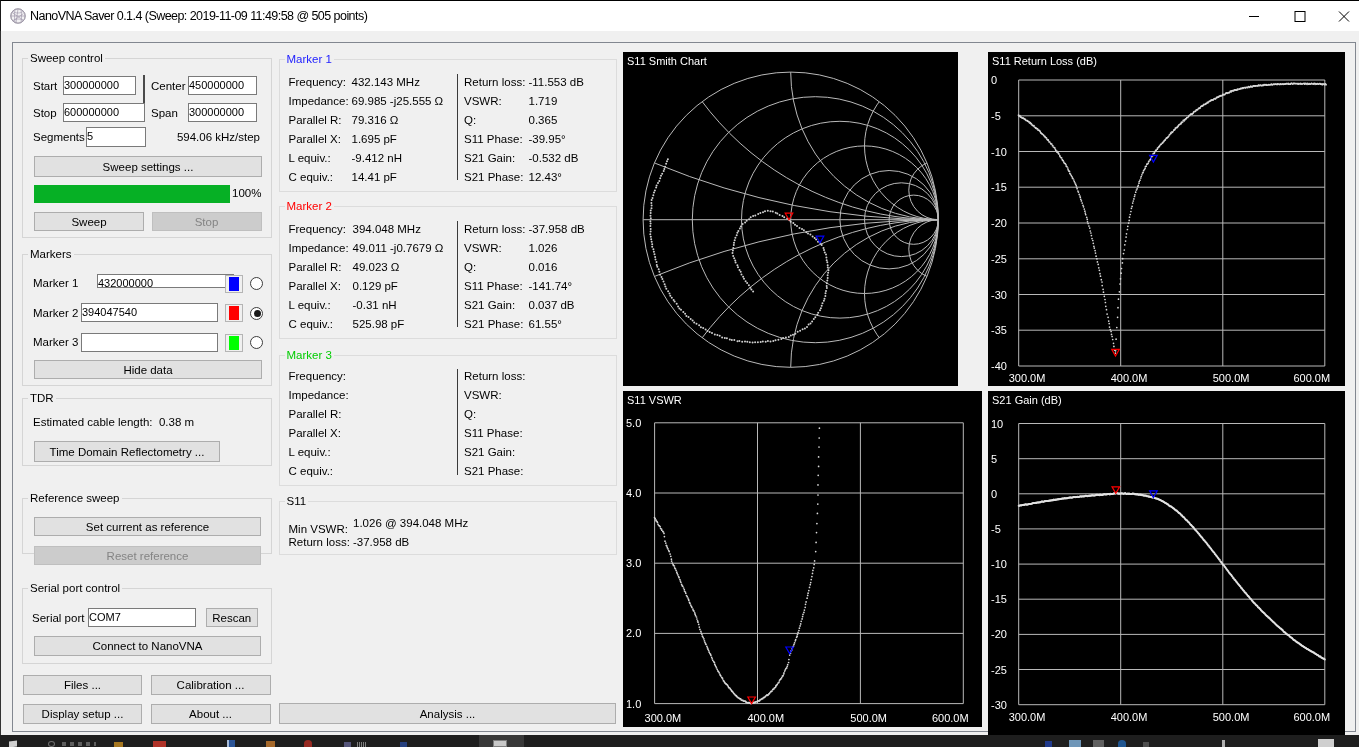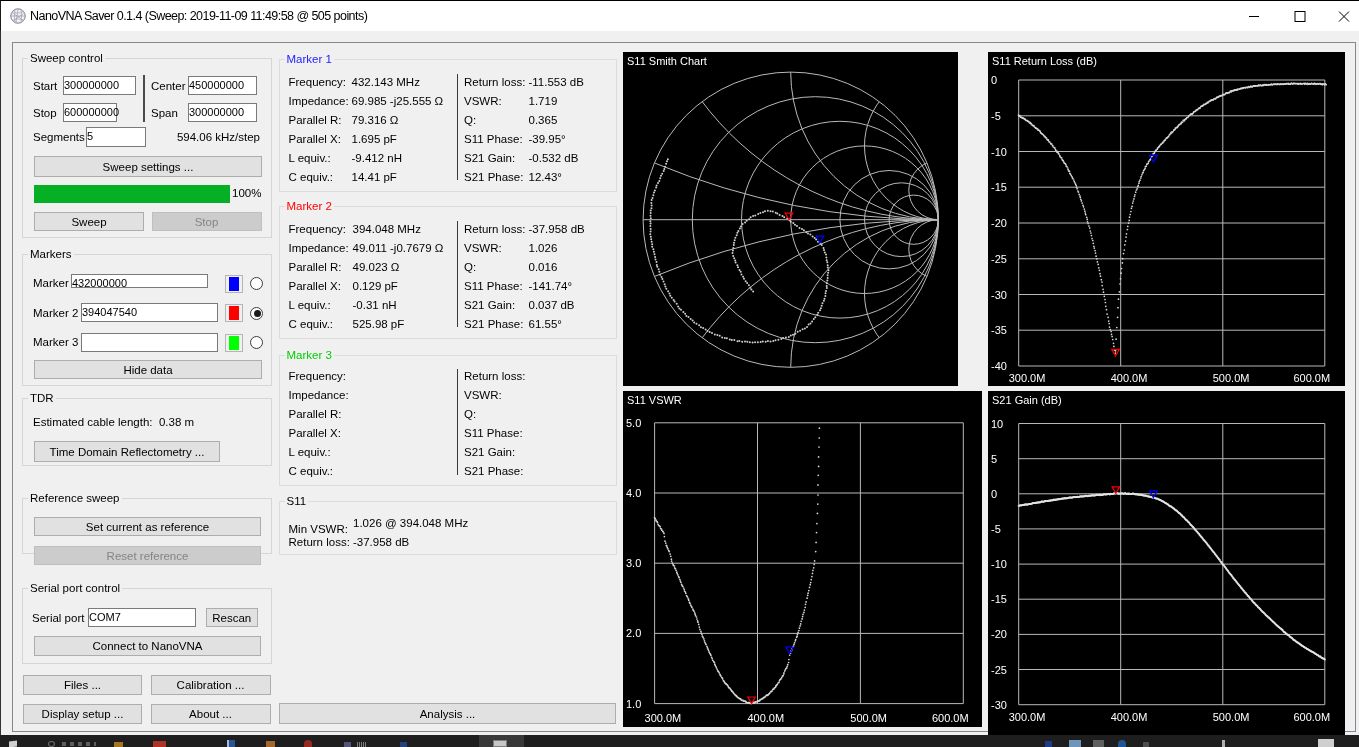--- a/index.html
+++ b/index.html
@@ -44,36 +44,36 @@
 <div id="outerborder"></div>
 
 <div class="grp" style="left:22px;top:27px;width:250px;height:180px">
   <span class="grplbl">Sweep control</span>
   <div class="lbl" style="left:10px;top:21px">Start</div>
   <div class="inp" style="left:40px;top:17px;width:73px;height:19px">300000000</div>
   <div class="abs" style="left:120px;top:16px;width:2px;height:47px;background:#4a4a4a"></div>
   <div class="lbl" style="left:128px;top:21px">Center</div>
   <div class="inp" style="left:165px;top:17px;width:69px;height:19px">450000000</div>
   <div class="lbl" style="left:10px;top:48px">Stop</div>
-  <div class="inp" style="left:40px;top:44px;width:54px;height:19px">600000000</div>
+  <div class="inp" style="left:40px;top:44px;width:82px;height:19px">600000000</div>
   <div class="lbl" style="left:128px;top:48px">Span</div>
   <div class="inp" style="left:165px;top:44px;width:69px;height:19px">300000000</div>
   <div class="lbl" style="left:10px;top:72px">Segments</div>
   <div class="inp" style="left:63px;top:68px;width:60px;height:20px">5</div>
   <div class="lbl" style="right:11px;top:72px">594.06 kHz/step</div>
   <div class="btn" style="left:11px;top:97px;width:228px;height:21px;line-height:20px">Sweep settings ...</div>
   <div class="abs" style="left:11px;top:126px;width:196px;height:18px;background:#06b025"></div>
   <div class="lbl" style="left:209px;top:128px">100%</div>
   <div class="btn" style="left:11px;top:152.5px;width:110px;height:19px;line-height:18px">Sweep</div>
   <div class="btnd" style="left:128.5px;top:152.5px;width:110px;height:19px;line-height:18px">Stop</div>
 </div>
 <div class="grp" style="left:22px;top:223px;width:250px;height:132px">
   <span class="grplbl">Markers</span>
   <div class="lbl" style="left:10px;top:22px">Marker 1</div>
-  <div class="inp" style="left:48px;top:18.5px;width:137px;height:14px">432000000</div>
+  <div class="inp" style="left:74px;top:18.5px;width:137px;height:14px">432000000</div>
   <div class="abs" style="left:201.5px;top:19.5px;width:18px;height:18px;background:#f0f0f0;border:1px solid #b5b5b5"></div>
   <div class="abs" style="left:205.5px;top:21.5px;width:10px;height:14px;background:#0000ff"></div>
   <div class="abs" style="left:227px;top:22px;width:13px;height:13px;border:1px solid #3c3c3c;border-radius:50%;background:#fff"></div>
   <div class="lbl" style="left:10px;top:51.5px">Marker 2</div>
   <div class="inp" style="left:58px;top:48px;width:137px;height:19px">394047540</div>
   <div class="abs" style="left:201.5px;top:49px;width:18px;height:18px;background:#f0f0f0;border:1px solid #b5b5b5"></div>
   <div class="abs" style="left:205.5px;top:51px;width:10px;height:14px;background:#ff0000"></div>
   <div class="abs" style="left:227px;top:51.5px;width:13px;height:13px;border:1px solid #3c3c3c;border-radius:50%;background:#fff"></div>
   <div class="abs" style="left:230.5px;top:55px;width:7px;height:7px;border-radius:50%;background:#1a1a1a"></div>
   <div class="lbl" style="left:10px;top:81px">Marker 3</div>

